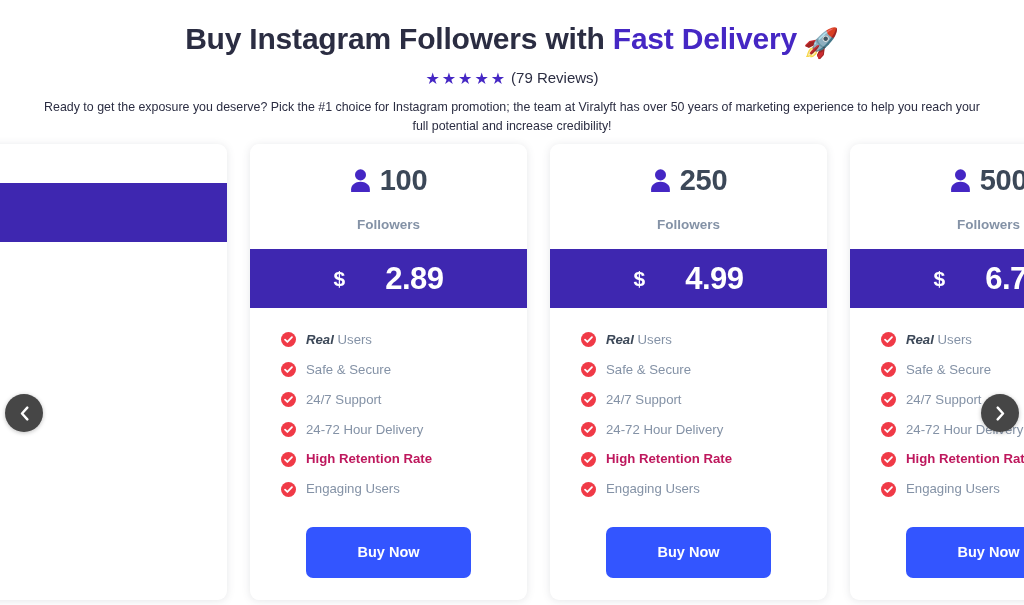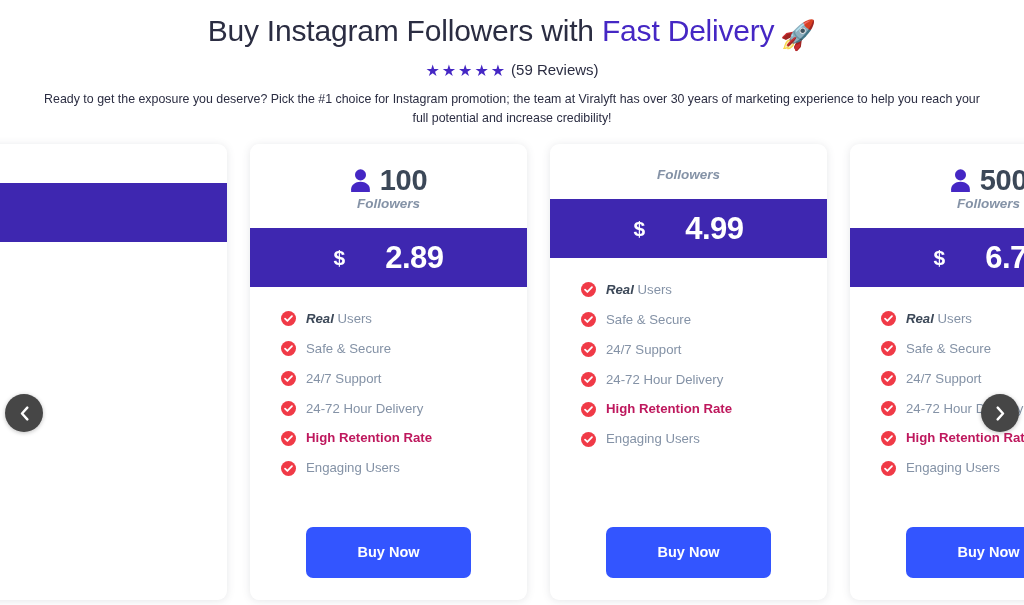--- a/index.html
+++ b/index.html
@@ -18,25 +18,26 @@
   }
 
   
   .page-header {
     padding: 12px 30px 0 30px;
     text-align: center;
   }
 
   .page-title {
     font-size: 30px;
-    font-weight: normal;
+    font-weight: bold;
     line-height: 1.25;
     color: #2b2d42;
     letter-spacing: -0.2px;
     white-space: nowrap;
+    margin-top: 8px;
   }
   .page-title .accent { color: #4527c4; }
   .page-title .rocket {
     font-size: 29px;
     margin-left: 6px;
     vertical-align: -4px;
   }
 
   .rating-row {
     margin-top: 9px;
@@ -114,25 +115,24 @@
 
   .qty-number {
     font-size: 29px;
     font-weight: bold;
     color: #3c4858;
     line-height: 1;
     letter-spacing: -0.3px;
   }
 
   .qty-label {
-    margin-top: 1px;
+    margin-top: 22px;
     font-size: 13.5px;
     font-weight: bold;
     color: #8492a6;
-    font-style: italic;
   }
 
   .price-band {
     background: #3e27b0;
     height: 59px;
     display: flex;
     align-items: center;
     justify-content: center;
     color: #ffffff;
   }
@@ -216,24 +216,24 @@
 </style>
 </head>
 <body>
 
 <div class="page-header">
   <h1 class="page-title">
     <span>Buy Instagram Followers with </span><span class="accent">Fast Delivery</span><span class="rocket">🚀</span>
   </h1>
 
   <div class="rating-row">
-    <span class="stars">★★★★★</span><span class="reviews-count">(59 Reviews)</span>
+    <span class="stars">★★★★★</span><span class="reviews-count">(79 Reviews)</span>
   </div>
 
-  <p class="page-subtitle">Ready to get the exposure you deserve? Pick the #1 choice for Instagram promotion; the team at Viralyft has over 30 years of marketing experience to help you reach your full potential and increase credibility!</p>
+  <p class="page-subtitle">Ready to get the exposure you deserve? Pick the #1 choice for Instagram promotion; the team at Viralyft has over 50 years of marketing experience to help you reach your full potential and increase credibility!</p>
 </div>
 
 <div class="carousel">
   <div class="track" id="track">
       <div class="card">
         <div class="card-top"></div>
         <div class="price-band"></div>
         <ul class="features"></ul>
         <div class="card-footer"></div>
       </div>
@@ -307,20 +307,29 @@
                 <path d="M4.3 8.2 L6.8 10.6 L11.7 5.5" fill="none" stroke="#ffffff" stroke-width="1.9" stroke-linecap="round" stroke-linejoin="round"></path>
               </svg>
             </span>
             <span><span>Engaging Users</span></span>
           </li>
         </ul>
         <div class="card-footer"><button class="buy-button">Buy Now</button></div>
       </div>
       <div class="card">
         <div class="card-top">
+          <div class="qty-row">
+            <span>
+              <svg class="person-icon" viewBox="0 0 20 24" aria-hidden="true">
+                <circle cx="10" cy="6.6" r="5.3" fill="#4527c4"></circle>
+                <path d="M10 13.2c-5 0-9 3.1-9 7.3V23h18v-2.5c0-4.2-4-7.3-9-7.3z" fill="#4527c4"></path>
+              </svg>
+            </span>
+            <span class="qty-number">250</span>
+          </div>
           <div class="qty-label">Followers</div>
         </div>
         <div class="price-band">
           <span class="price-currency">$</span>
           <span class="price-value">4.99</span>
         </div>
         <ul class="features">
           <li class="feature">
             <span>
               <svg class="check-icon" viewBox="0 0 16 16" aria-hidden="true">

